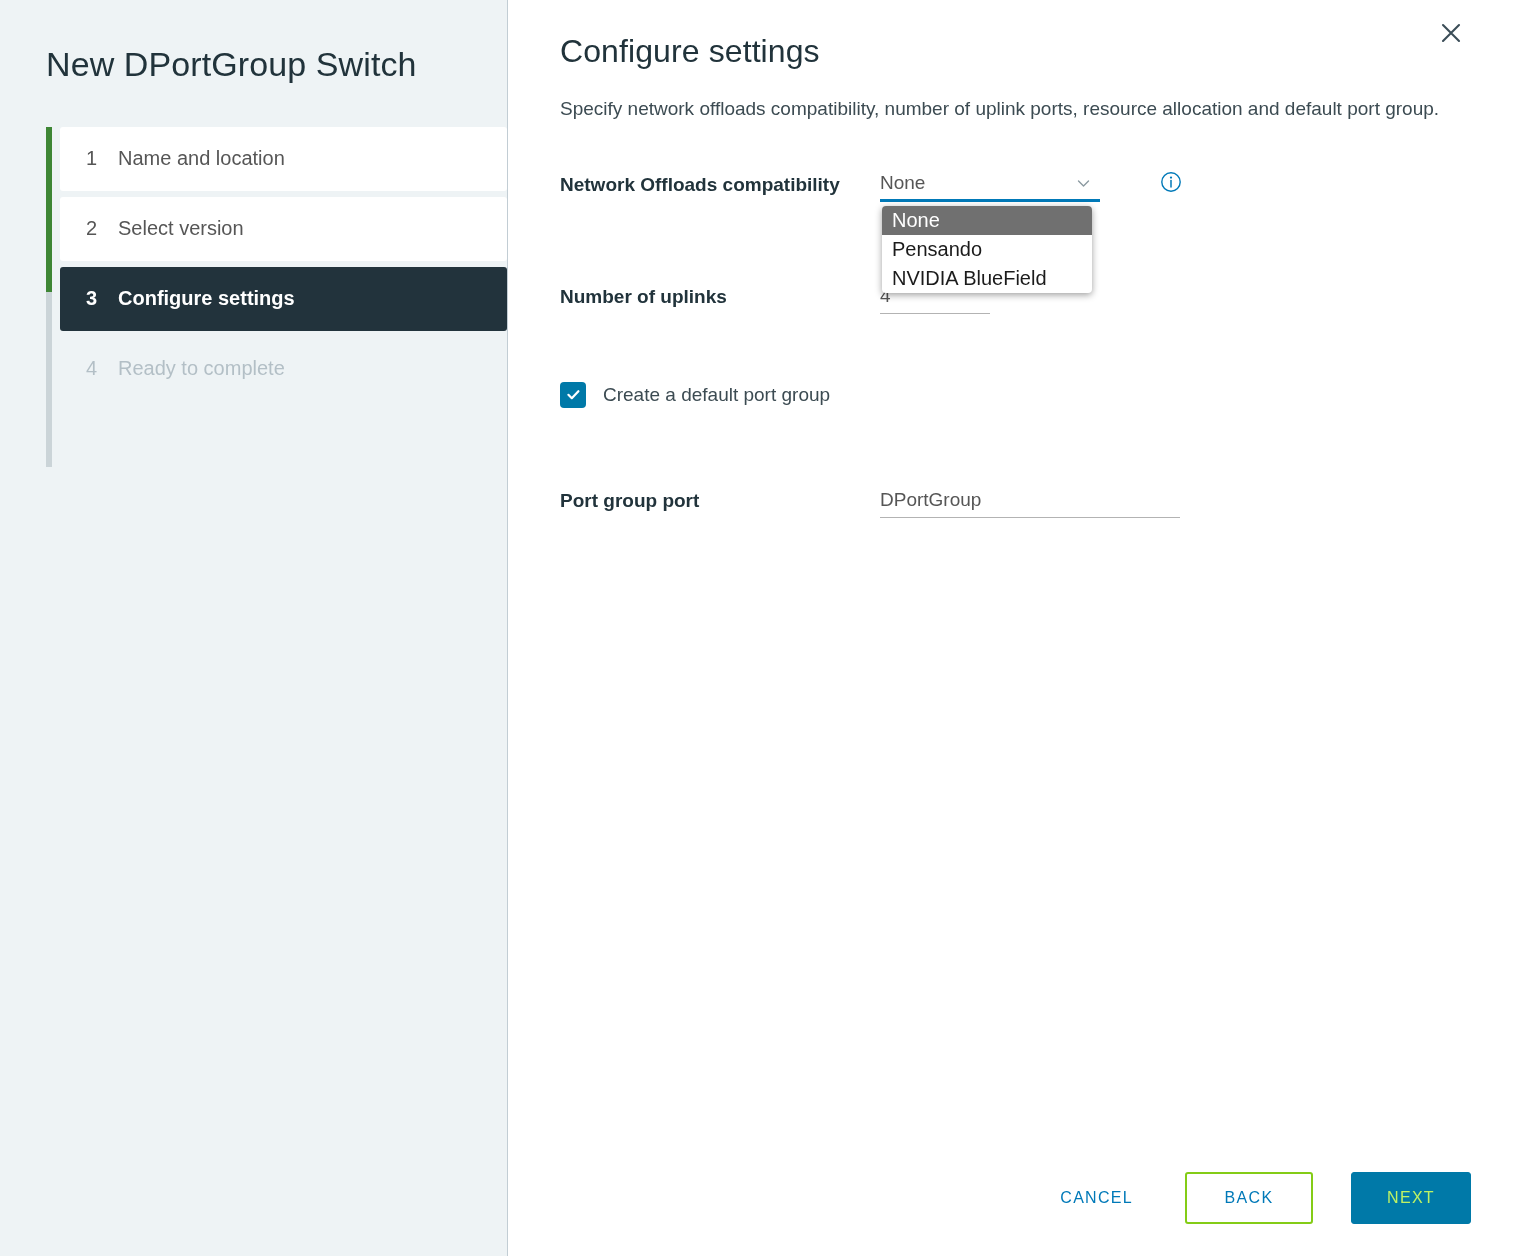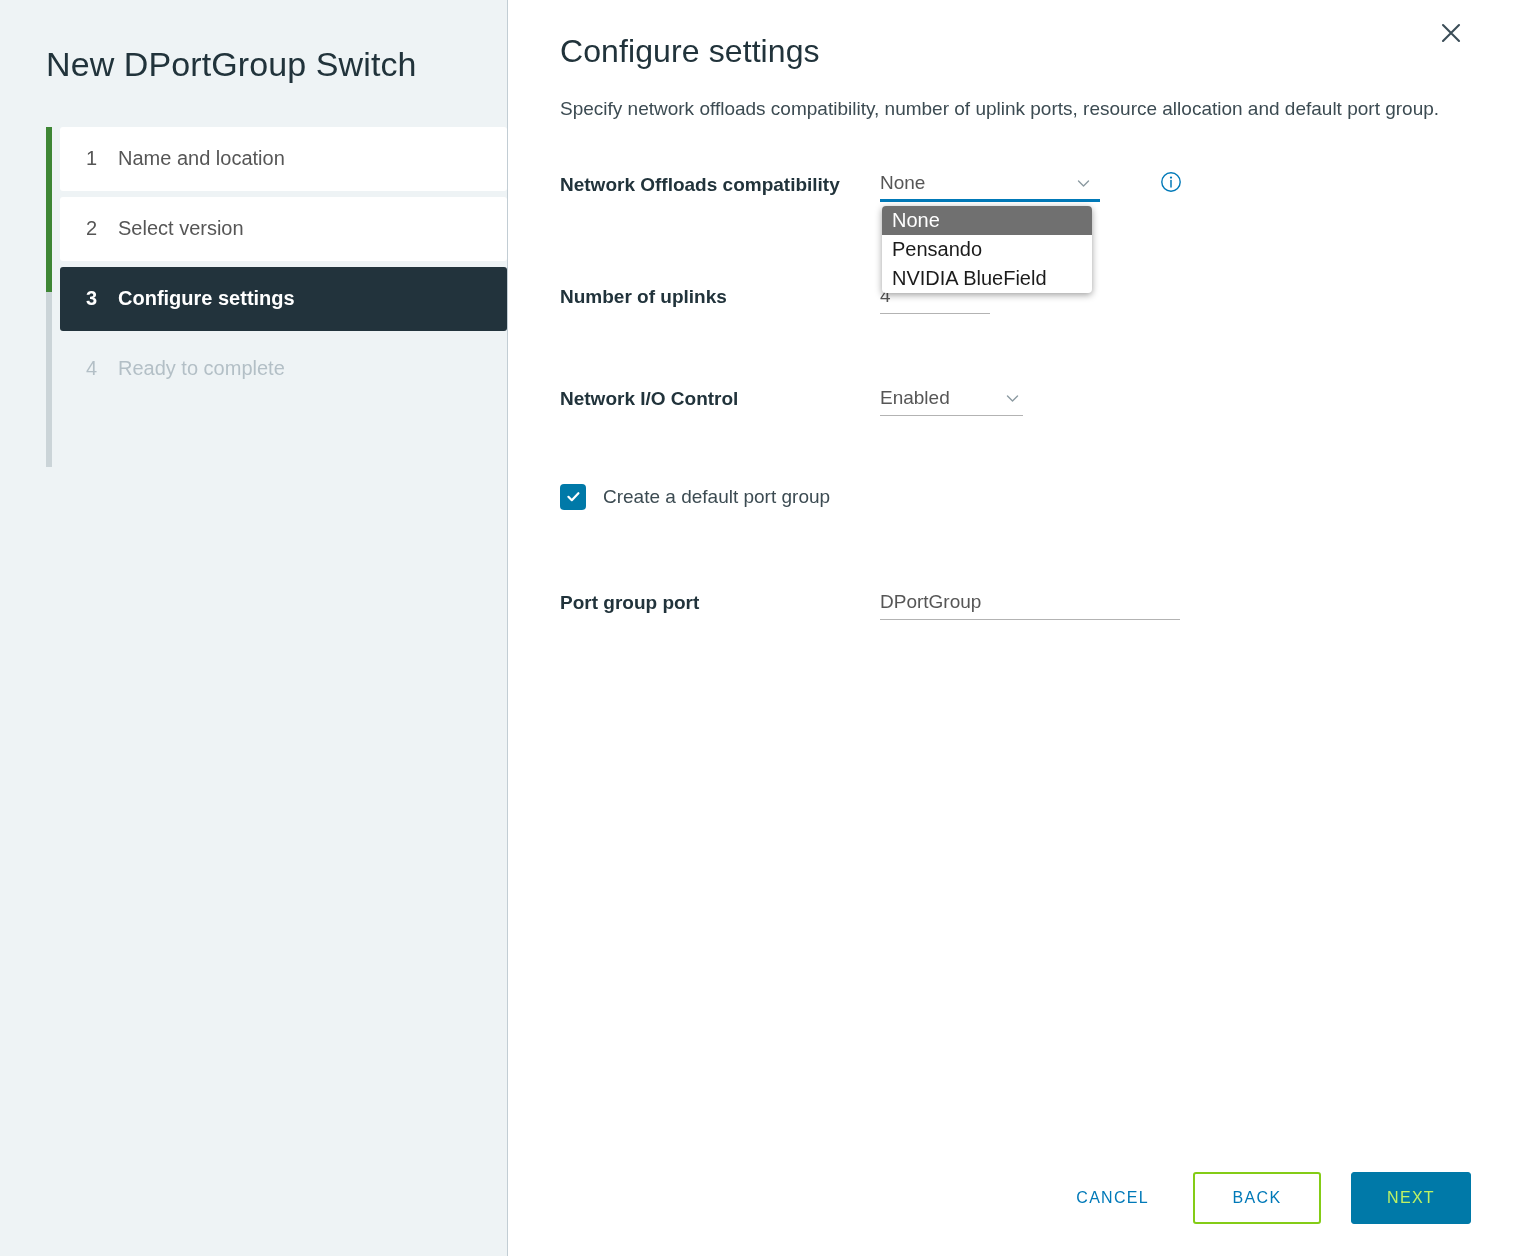--- a/index.html
+++ b/index.html
@@ -266,21 +266,21 @@
     color: #3c4b52;
   }
 
   
   .footer {
     position: absolute;
     right: 42px;
     bottom: 32px;
     display: flex;
     align-items: center;
-    gap: 8px;
+    gap: 16px;
   }
   .btn {
     font-family: "Liberation Sans", sans-serif;
     font-size: 16px;
     letter-spacing: 1.3px;
     cursor: pointer;
     border-radius: 3px;
     box-sizing: border-box;
   }
   .btn-link {
@@ -387,35 +387,20 @@
         </div>
       </div>
 
       <div class="form-row" style="margin-top:62px;">
         <div class="form-label">Number of uplinks</div>
         <div class="form-control">
           <input class="text-field small" type="text" value="4" style="">
         </div>
       </div>
 
-      <div class="form-row" style="margin-top:52px;">
-        <div class="form-label">Network I/O Control</div>
-        <div class="form-control">
-          <div class="select-wrap narrow">
-            <div class="select-face">
-              <span>Enabled</span>
-              <span class="chev">
-                <svg width="17" height="17" viewBox="0 0 17 17" aria-hidden="true">
-                  <path d="M3.5 6 L8.5 11 L13.5 6" stroke="#8b9aa1" stroke-width="1.4" fill="none" stroke-linecap="round" stroke-linejoin="round"></path>
-                </svg>
-              </span>
-            </div>
-          </div>
-        </div>
-      </div>
 
       <div class="form-row" style="margin-top:52px;">
         <div class="form-control">
           <div class="checkbox-row">
             <span class="cbx">
               <span>
                 <svg width="17" height="17" viewBox="0 0 17 17" aria-hidden="true">
                   <path d="M3.4 8.8 L6.8 12.2 L13.4 5.2" stroke="#ffffff" stroke-width="2.2" fill="none" stroke-linecap="round" stroke-linejoin="round"></path>
                 </svg>
               </span>

